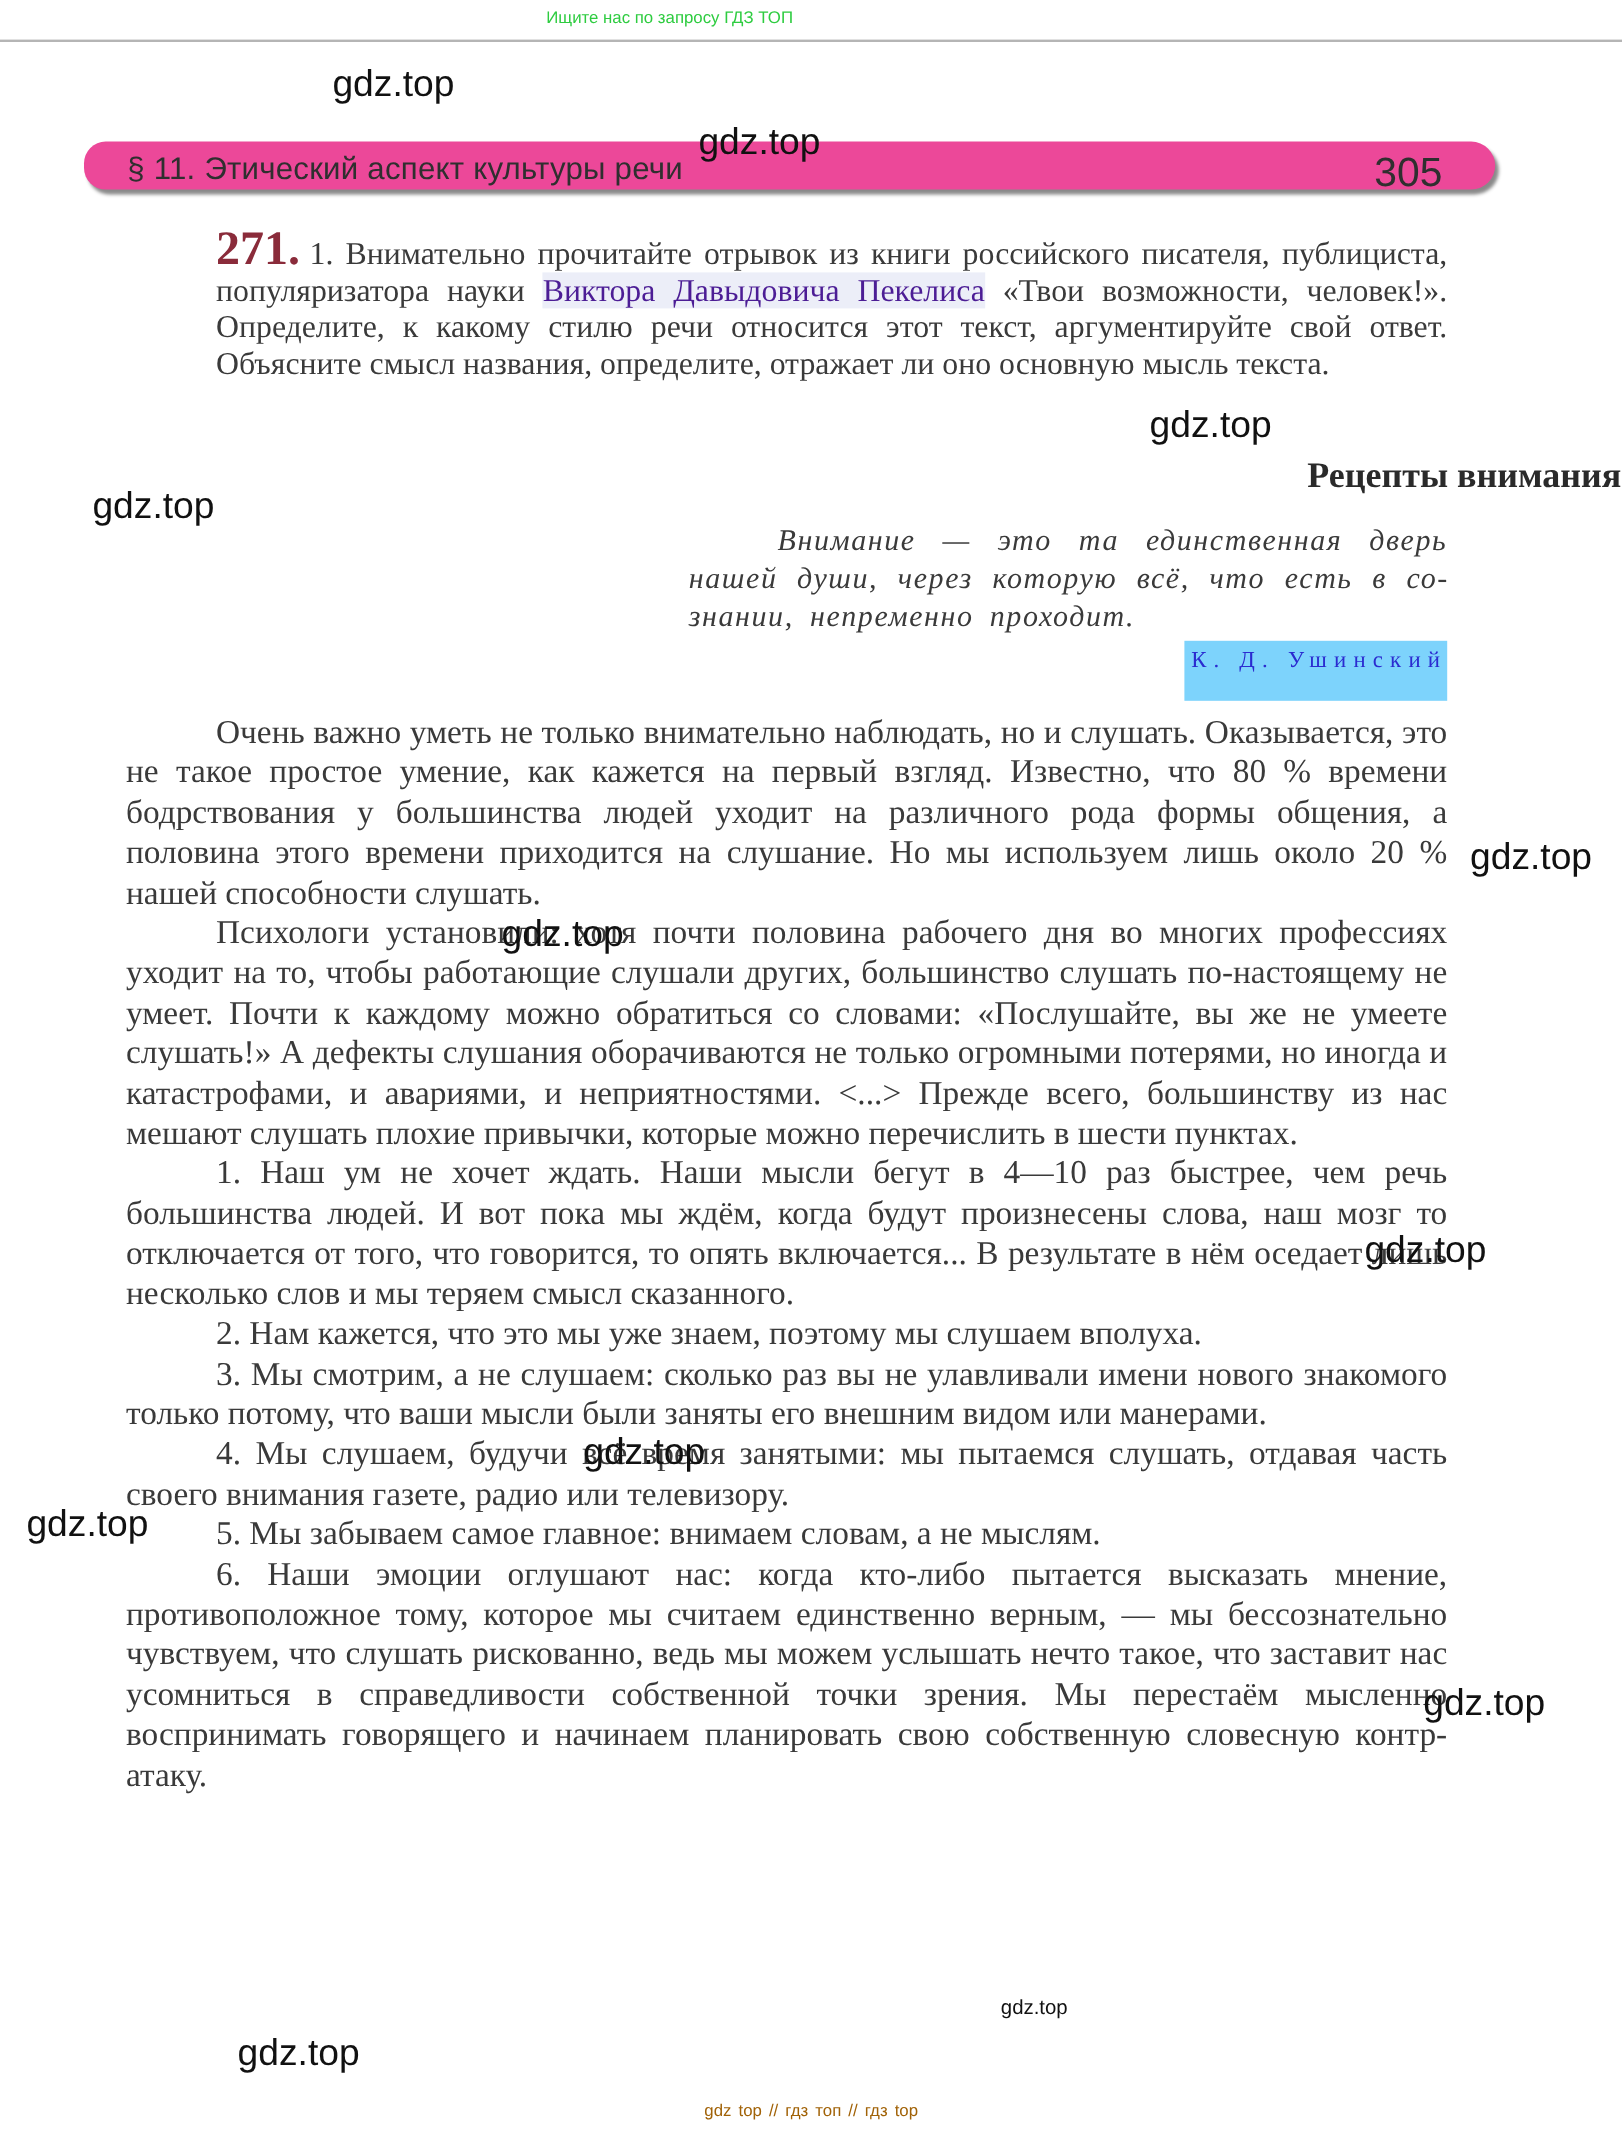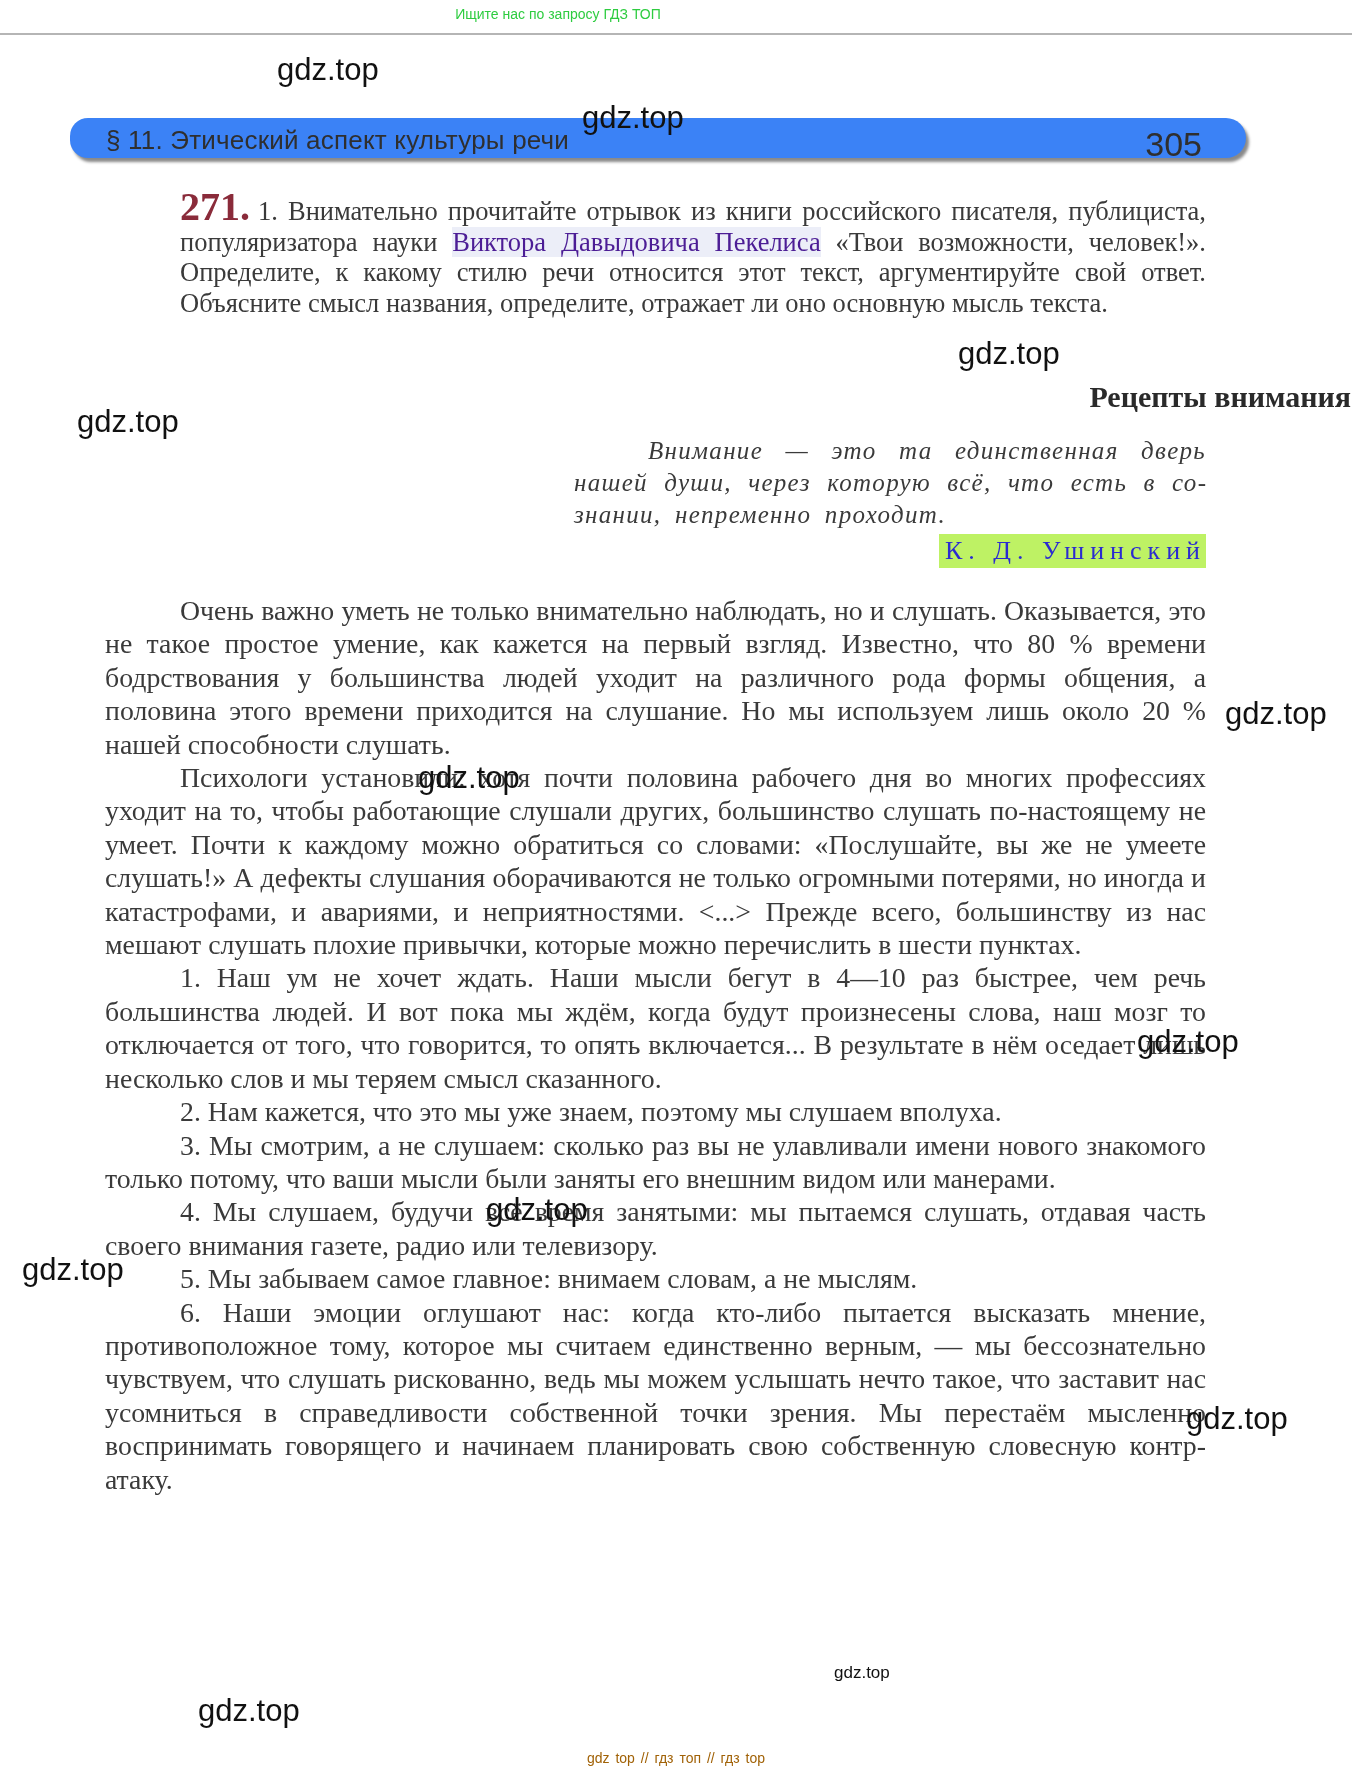--- a/index.html
+++ b/index.html
@@ -1,28 +1,28 @@
 <!DOCTYPE html>
 <html><head>
 <meta charset="utf-8">
 <style>
   html, body { margin:0; padding:0; background:#ffffff; }
   body { width:1352px; height:1775px; position:relative; overflow:hidden; font-family:"Liberation Serif", serif; color:#3a3a3a; }
   .top-banner { position:absolute; top:6px; left:0; width:1116px; text-align:center; font-family:"Liberation Sans", sans-serif; font-size:14px; color:#2ecc40; }
   .top-rule { position:absolute; top:33px; left:0; width:1352px; height:2px; background:#b5b5b5; }
-  .header-bar { position:absolute; left:70px; top:118px; width:1176px; height:40px; background:#3b82f6; border-radius:18px 20px 20px 18px; box-shadow:3px 4px 3px #8a8a8a; }
+  .header-bar { position:absolute; left:70px; top:118px; width:1176px; height:40px; background:#ec4899; border-radius:18px 20px 20px 18px; box-shadow:3px 4px 3px #8a8a8a; }
   .header-title { position:absolute; left:36px; top:7px; font-family:"Liberation Sans", sans-serif; font-size:26px; color:#2f2f2f; letter-spacing:0.2px; }
   .header-page { position:absolute; right:44px; top:7px; font-family:"Liberation Sans", sans-serif; font-size:34px; color:#2f2f2f; }
   .task { position:absolute; left:180px; top:192px; width:1026px; font-size:26.5px; line-height:30.5px; text-align:justify; text-align-last:left; color:#3a3a3a; }
   .task-num { font-family:"Liberation Serif", serif; font-weight:bold; font-size:40px; color:#8a2b3a; line-height:30px; margin-right:8px; }
   .hl { color:#4c1d95; background:#eceef8; }
   .title { position:absolute; left:0; width:1352px; top:380px; text-align:right; font-weight:bold; font-size:30px; color:#2a2a2a; padding-left:0; }
   .title span { position:relative; left:-1px; }
   .epigraph { position:absolute; left:574px; top:435px; width:632px; font-style:italic; font-size:25px; line-height:32px; text-align:justify; text-align-last:left; text-indent:74px; color:#3a3a3a; letter-spacing:1.3px; word-spacing:6px; }
-  .epi-author { position:absolute; right:146px; top:534px; font-size:26px; color:#2b2bd0; background:#bef264; letter-spacing:6px; padding:0 0 0 6px; line-height:34px; }
+  .epi-author { position:absolute; right:146px; top:534px; font-size:19px; color:#2b2bd0; background:#7dd3fc; letter-spacing:6px; padding:0 0 16px 6px; line-height:34px; }
   .body-text { position:absolute; left:105px; top:594px; width:1101px; font-size:27.8px; line-height:33.4px; color:#3a3a3a; }
   .body-text p { margin:0; text-indent:75px; text-align:justify; text-align-last:left; hyphens:manual; }
   .wm { position:absolute; font-family:"Liberation Sans", sans-serif; font-size:31px; color:#111; line-height:1; }
   .wm-small { position:absolute; font-family:"Liberation Sans", sans-serif; font-size:17px; color:#111; line-height:1; }
   .footer { position:absolute; top:1750px; left:0; width:1352px; text-align:center; font-family:"Liberation Sans", sans-serif; font-size:14px; color:#a16207; word-spacing:2px; }
 </style>
 </head>
 <body>
 
 <div class="top-banner">Ищите нас по запросу ГДЗ ТОП</div>

